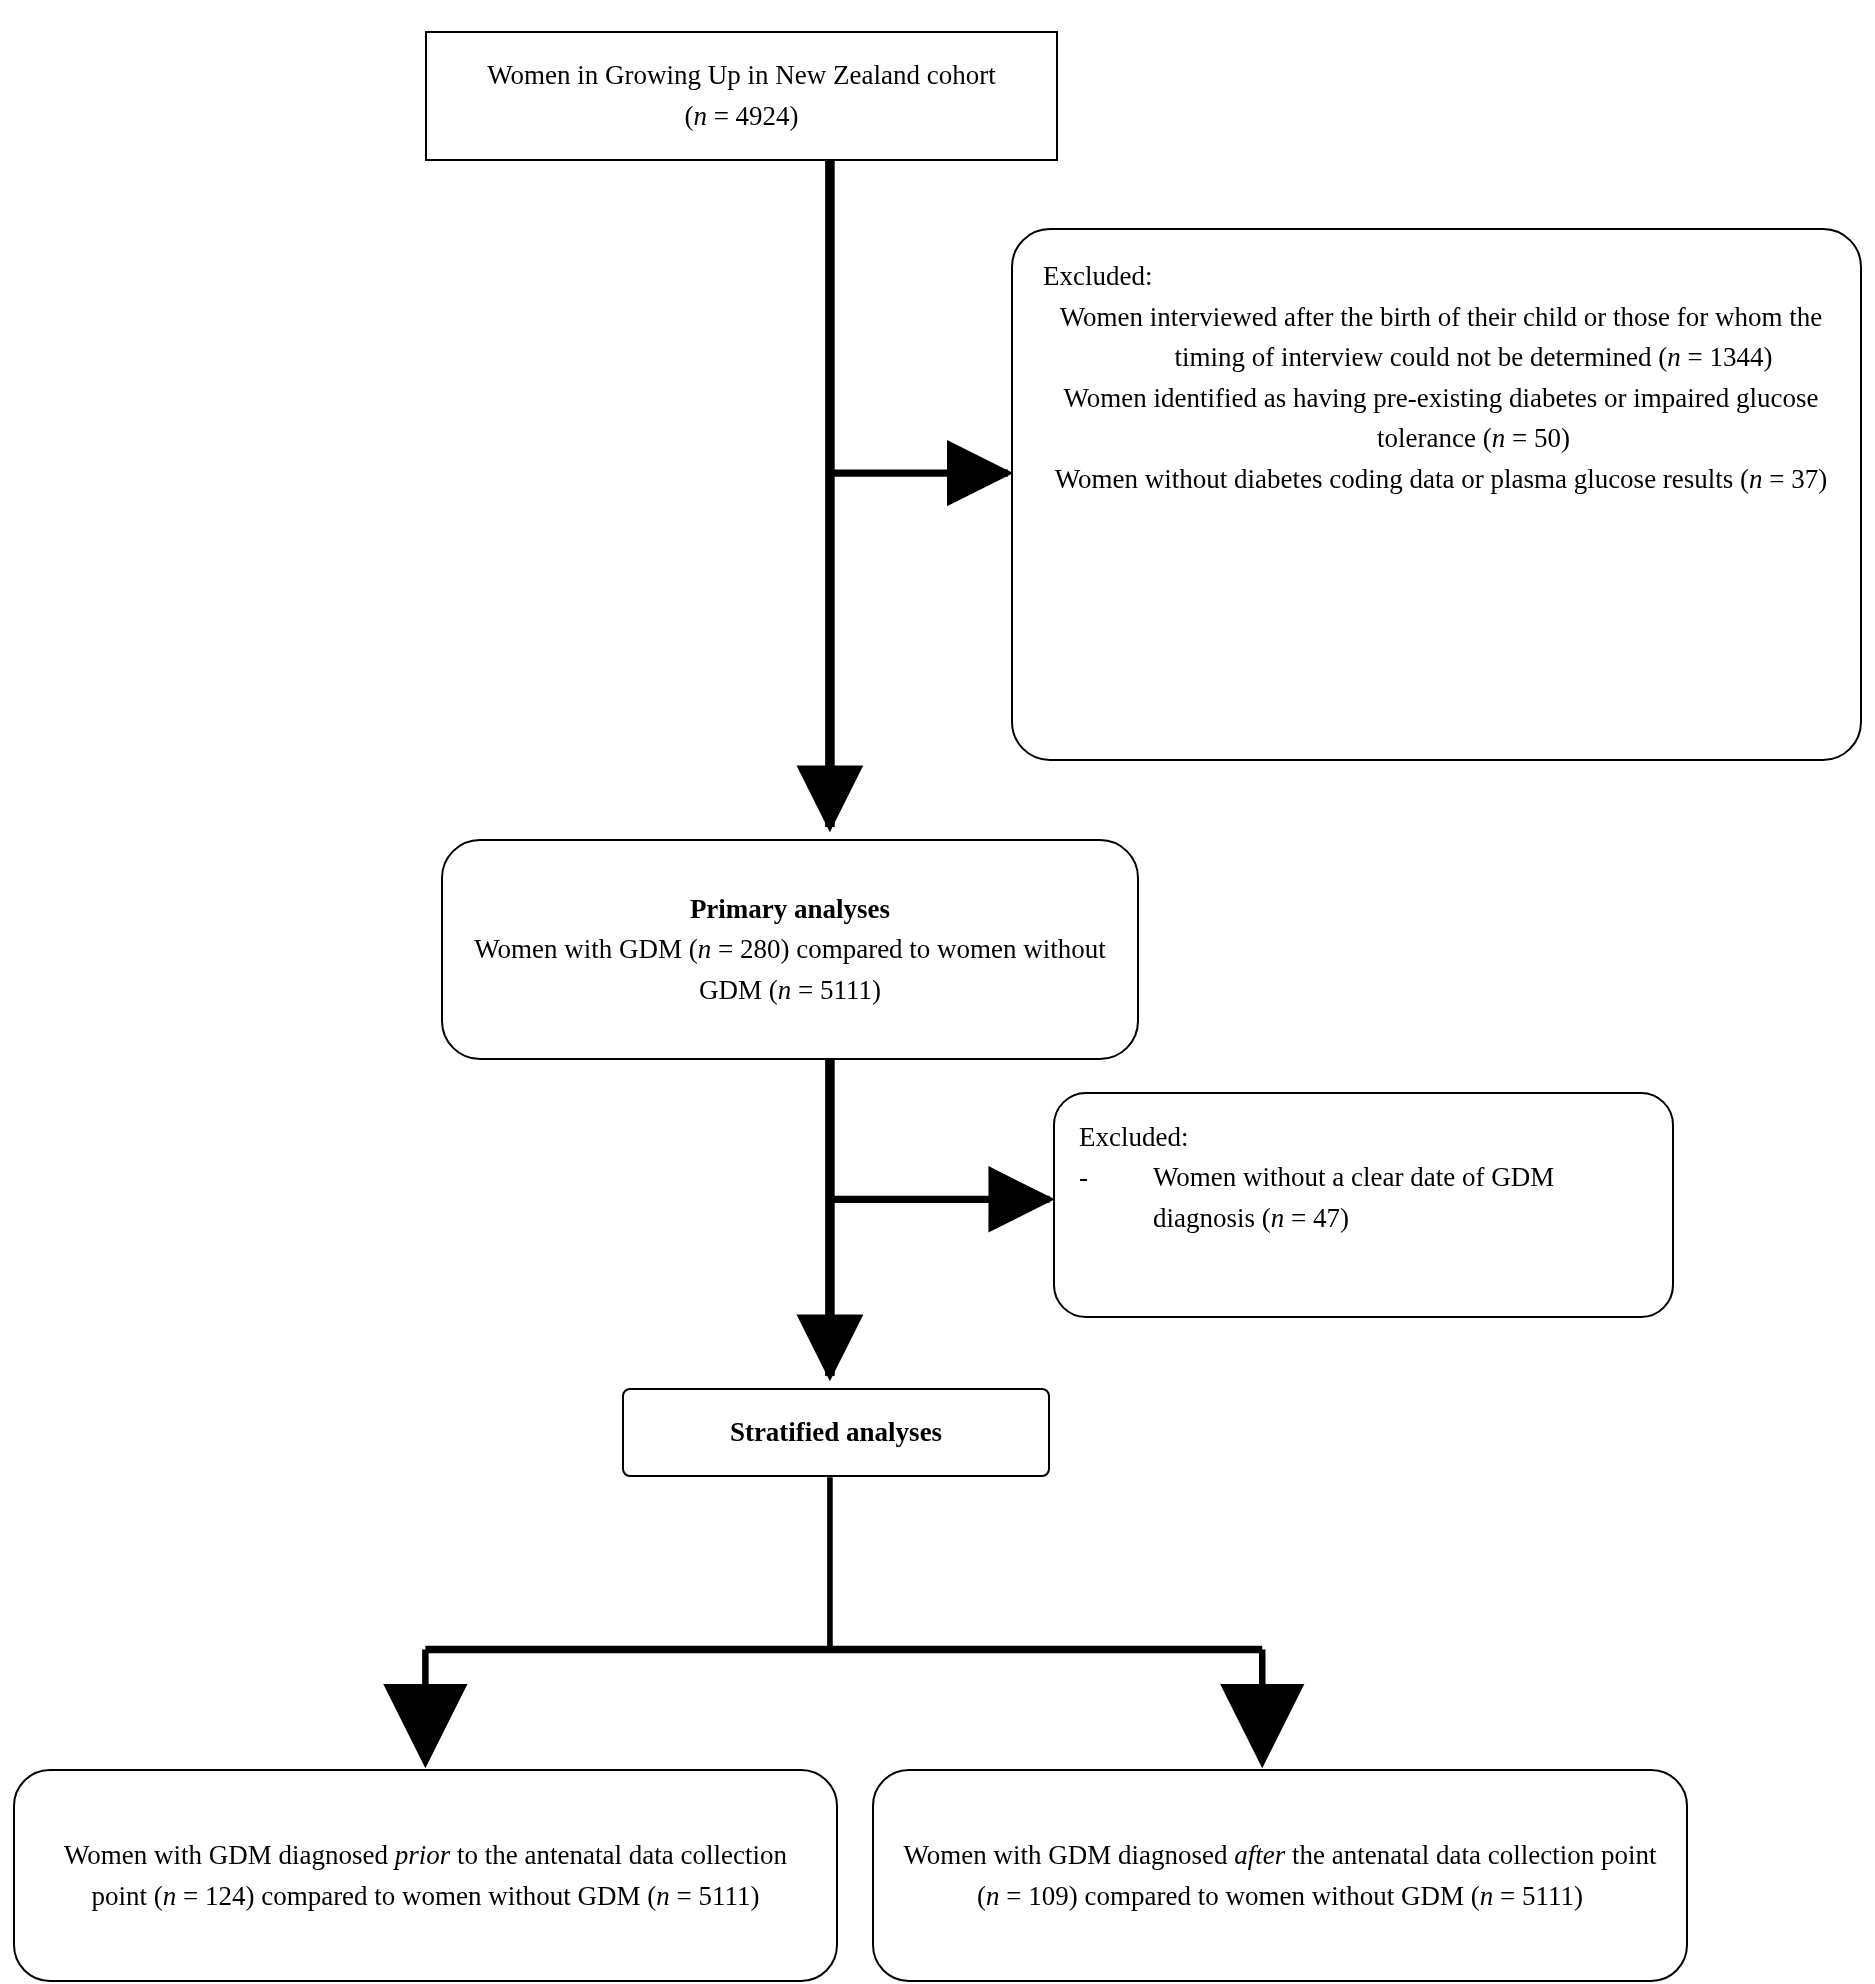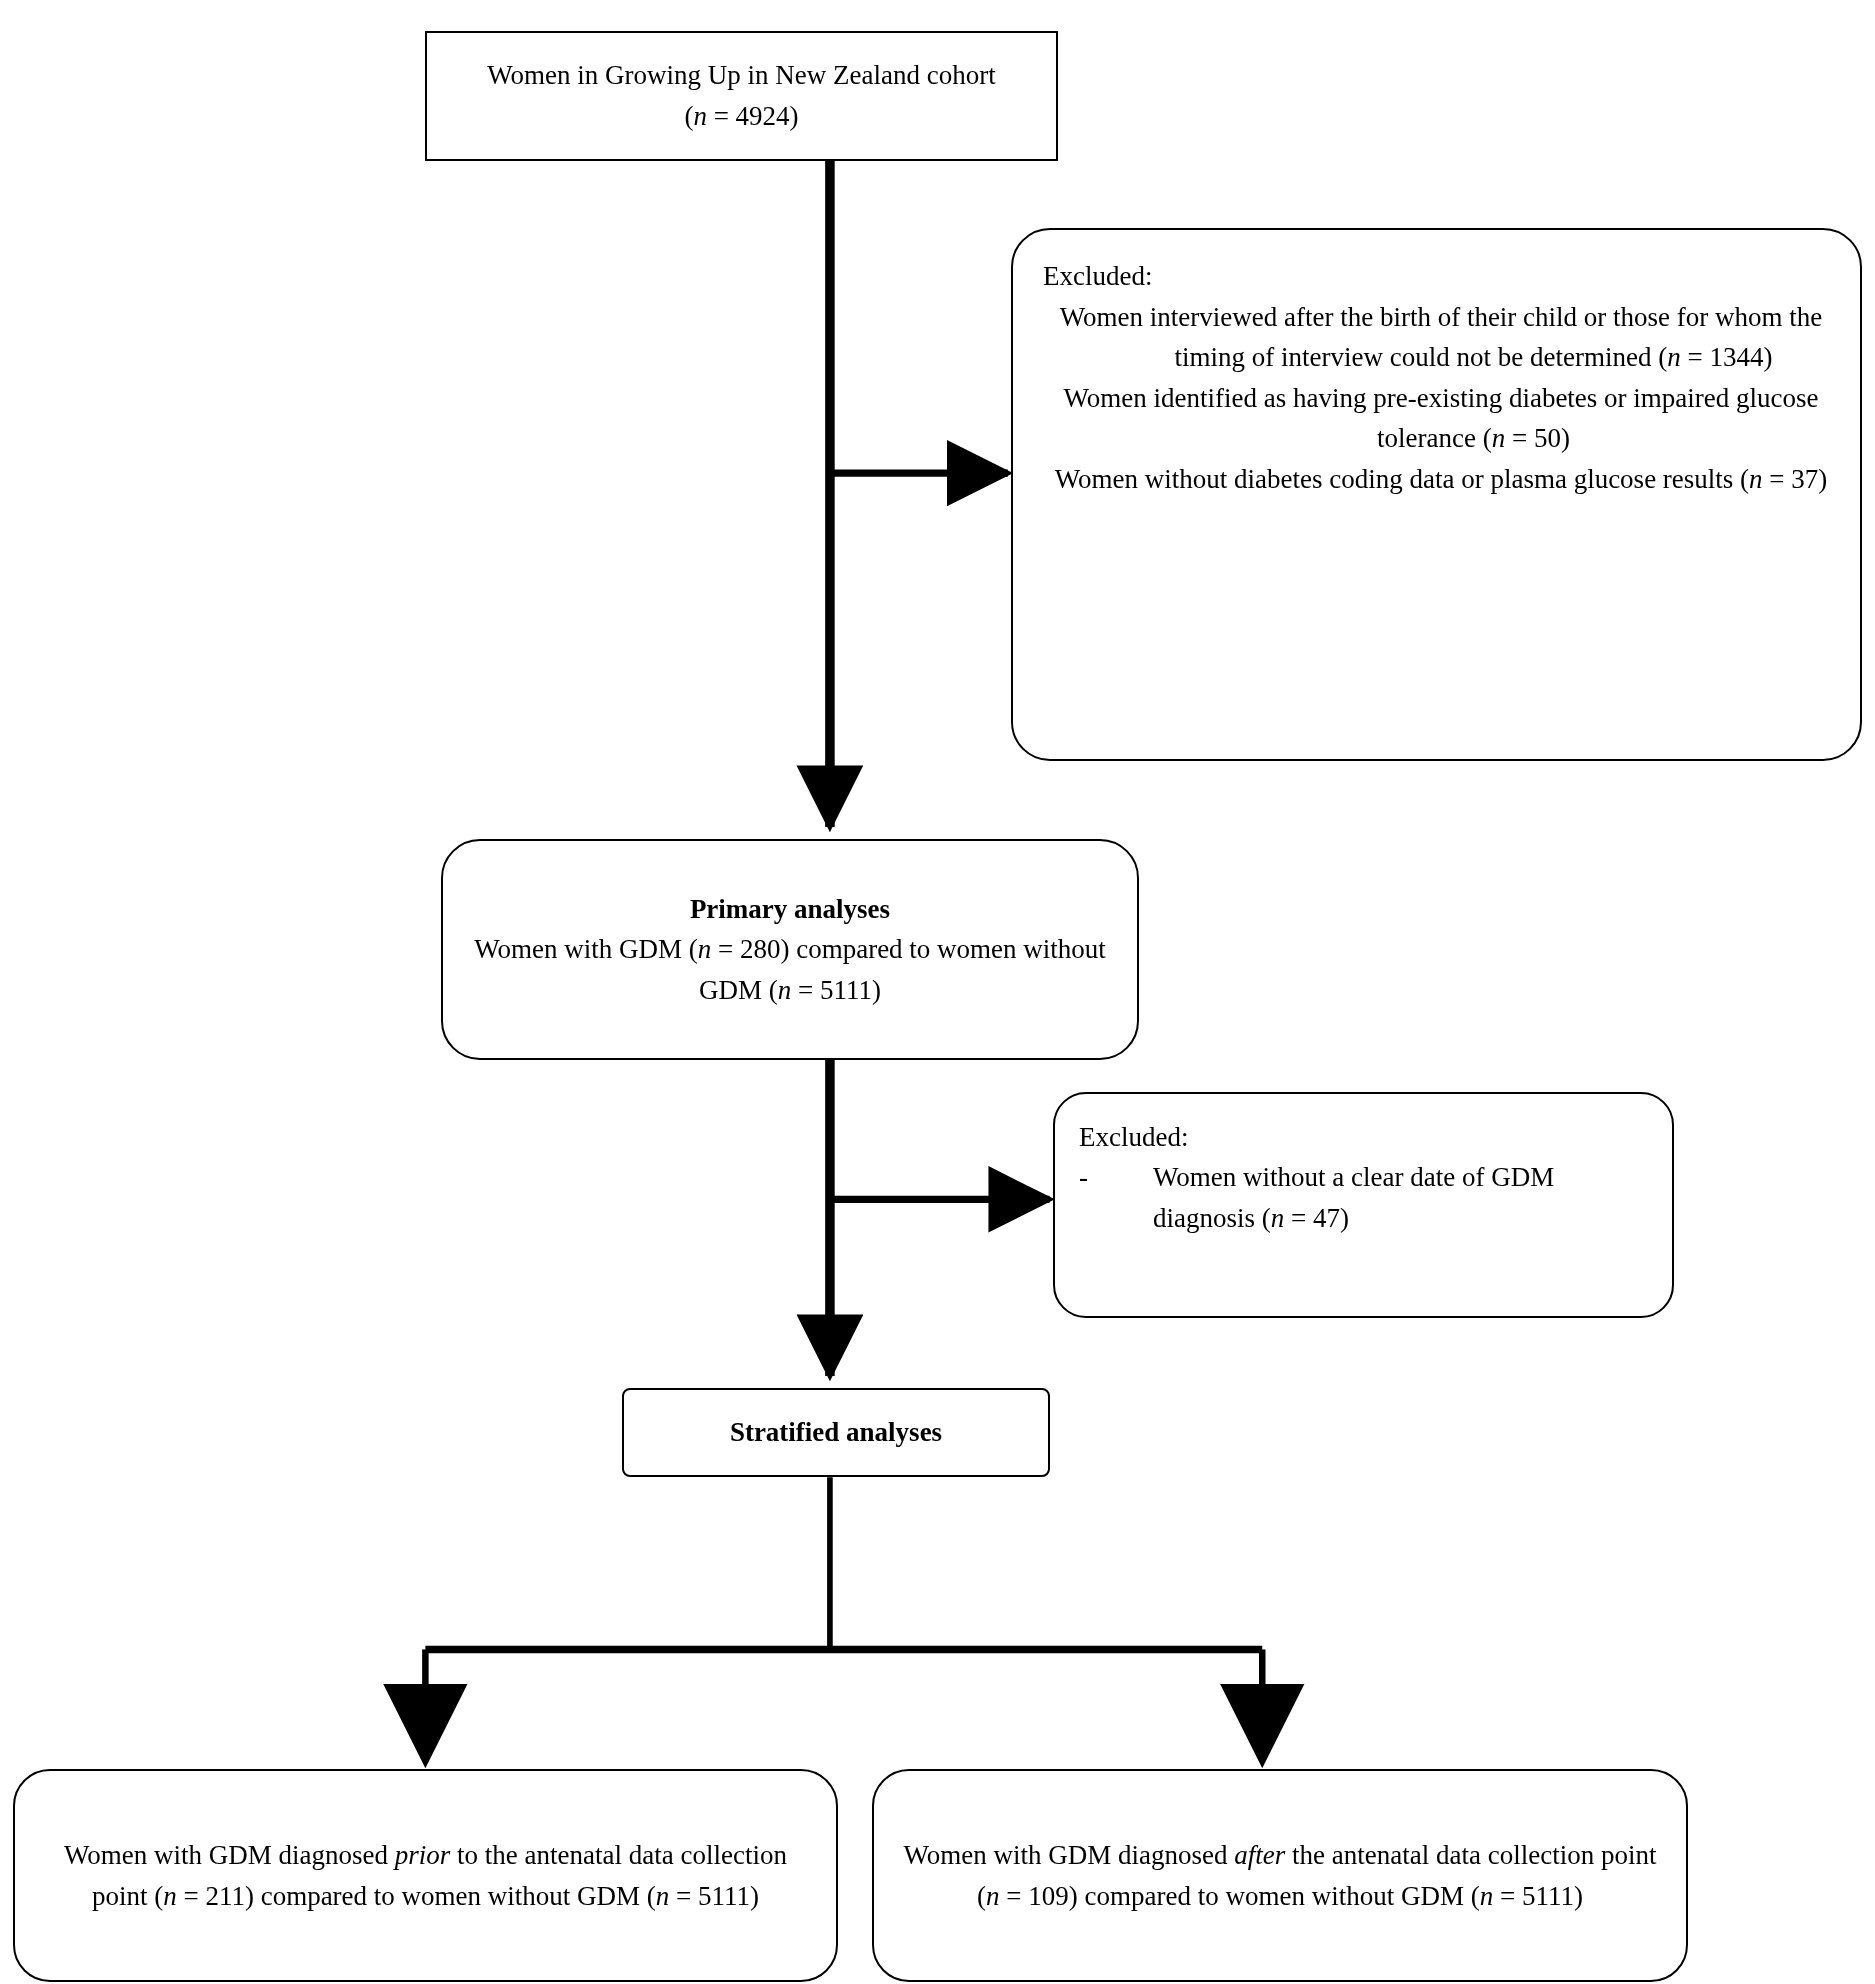--- a/index.html
+++ b/index.html
@@ -219,21 +219,21 @@
   </div>
 
   <div class="node" id="node-stratified">
     <div class="body">
       <p>Stratified analyses</p>
     </div>
   </div>
 
   <div class="node" id="node-prior">
     <div class="body">
-      <p><span>Women with GDM diagnosed </span><span class="ital">prior</span><span> to the antenatal data collection point (</span><span class="ital">n</span><span> = 211) compared to women without GDM (</span><span class="ital">n</span><span> = 5111)</span></p>
+      <p><span>Women with GDM diagnosed </span><span class="ital">prior</span><span> to the antenatal data collection point (</span><span class="ital">n</span><span> = 124) compared to women without GDM (</span><span class="ital">n</span><span> = 5111)</span></p>
     </div>
   </div>
 
   <div class="node" id="node-after">
     <div class="body">
       <p><span>Women with GDM diagnosed </span><span class="ital">after</span><span> the antenatal data collection point (</span><span class="ital">n</span><span> = 109) compared to women without GDM (</span><span class="ital">n</span><span> = 5111)</span></p>
     </div>
   </div>
 
 </div>

